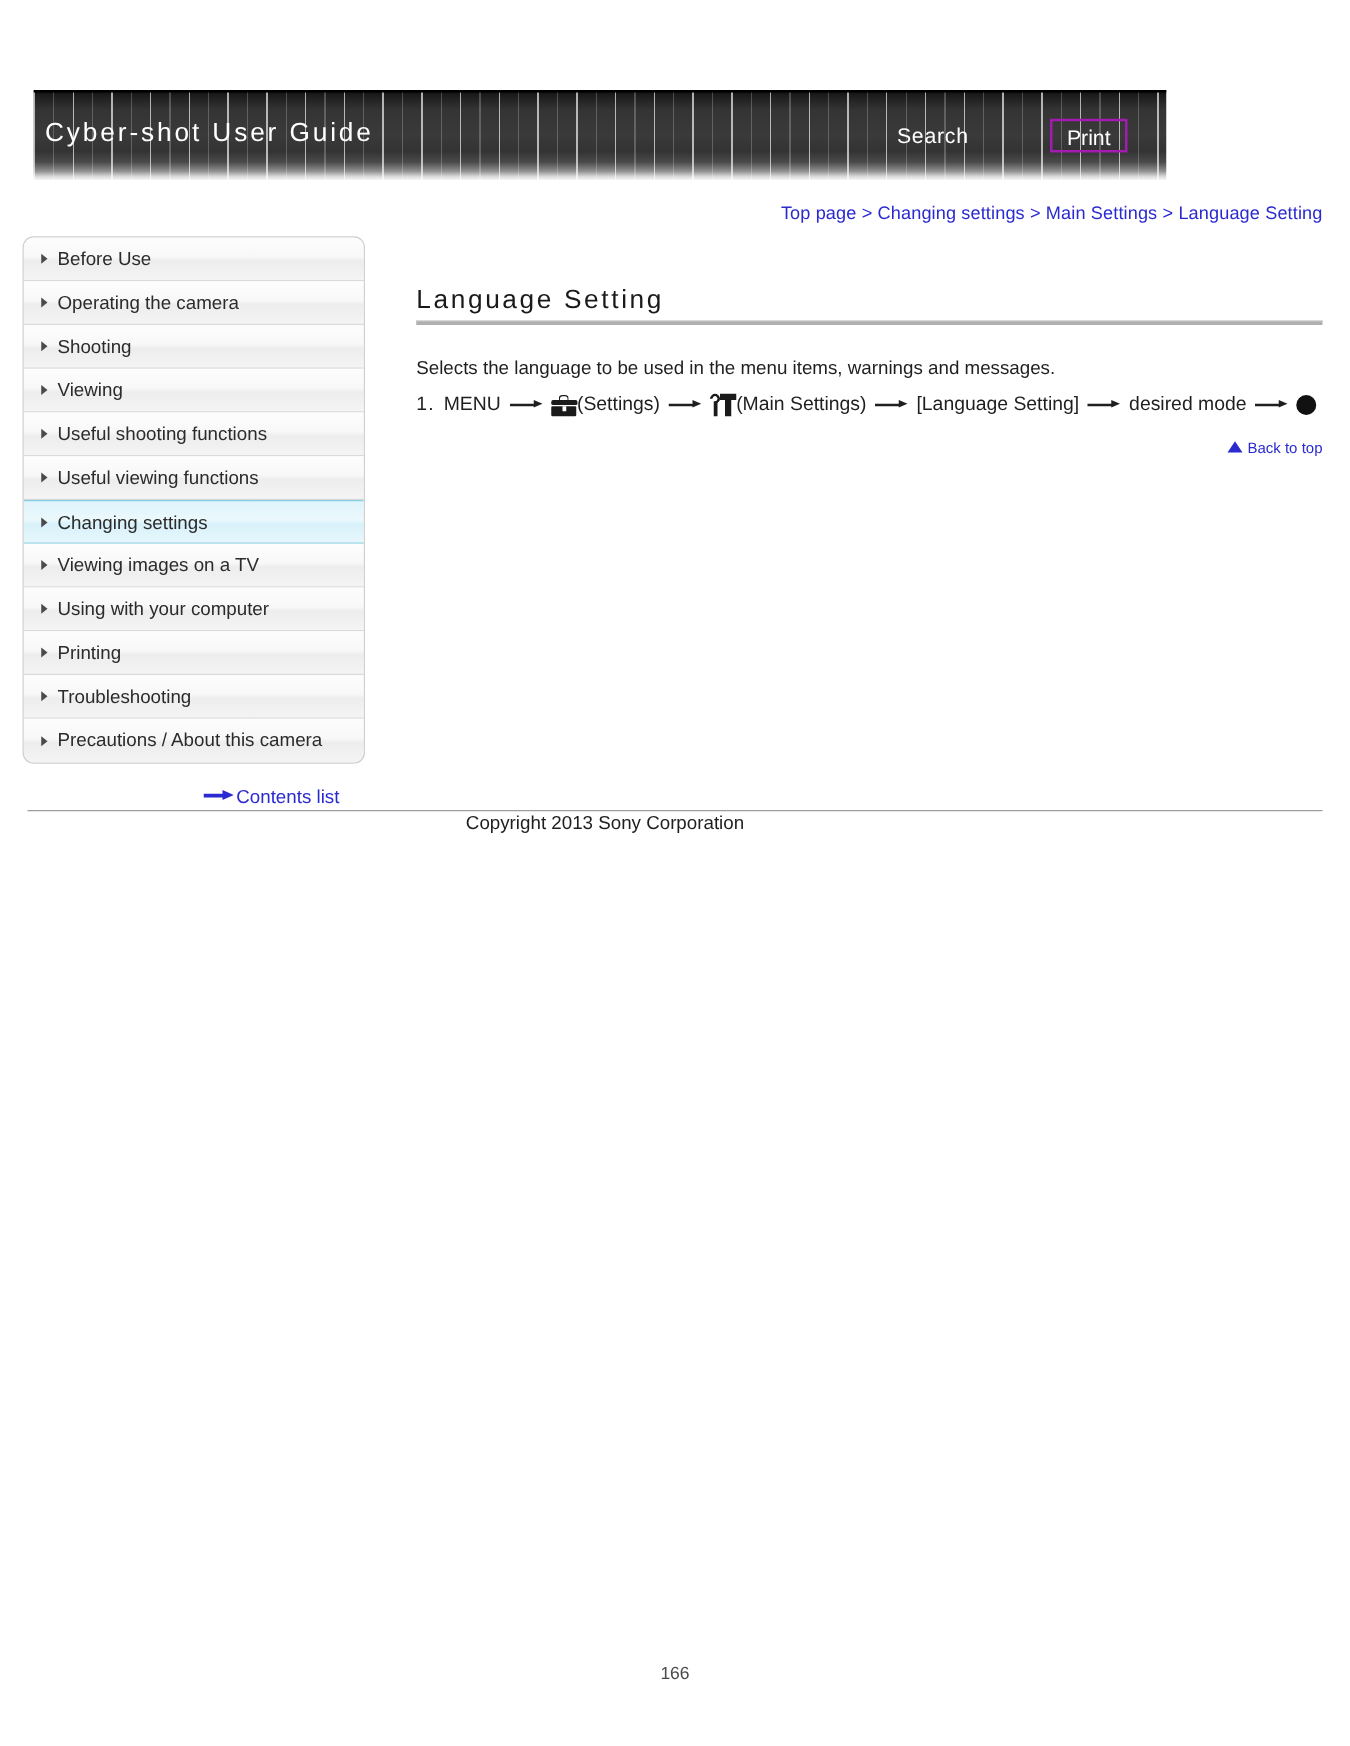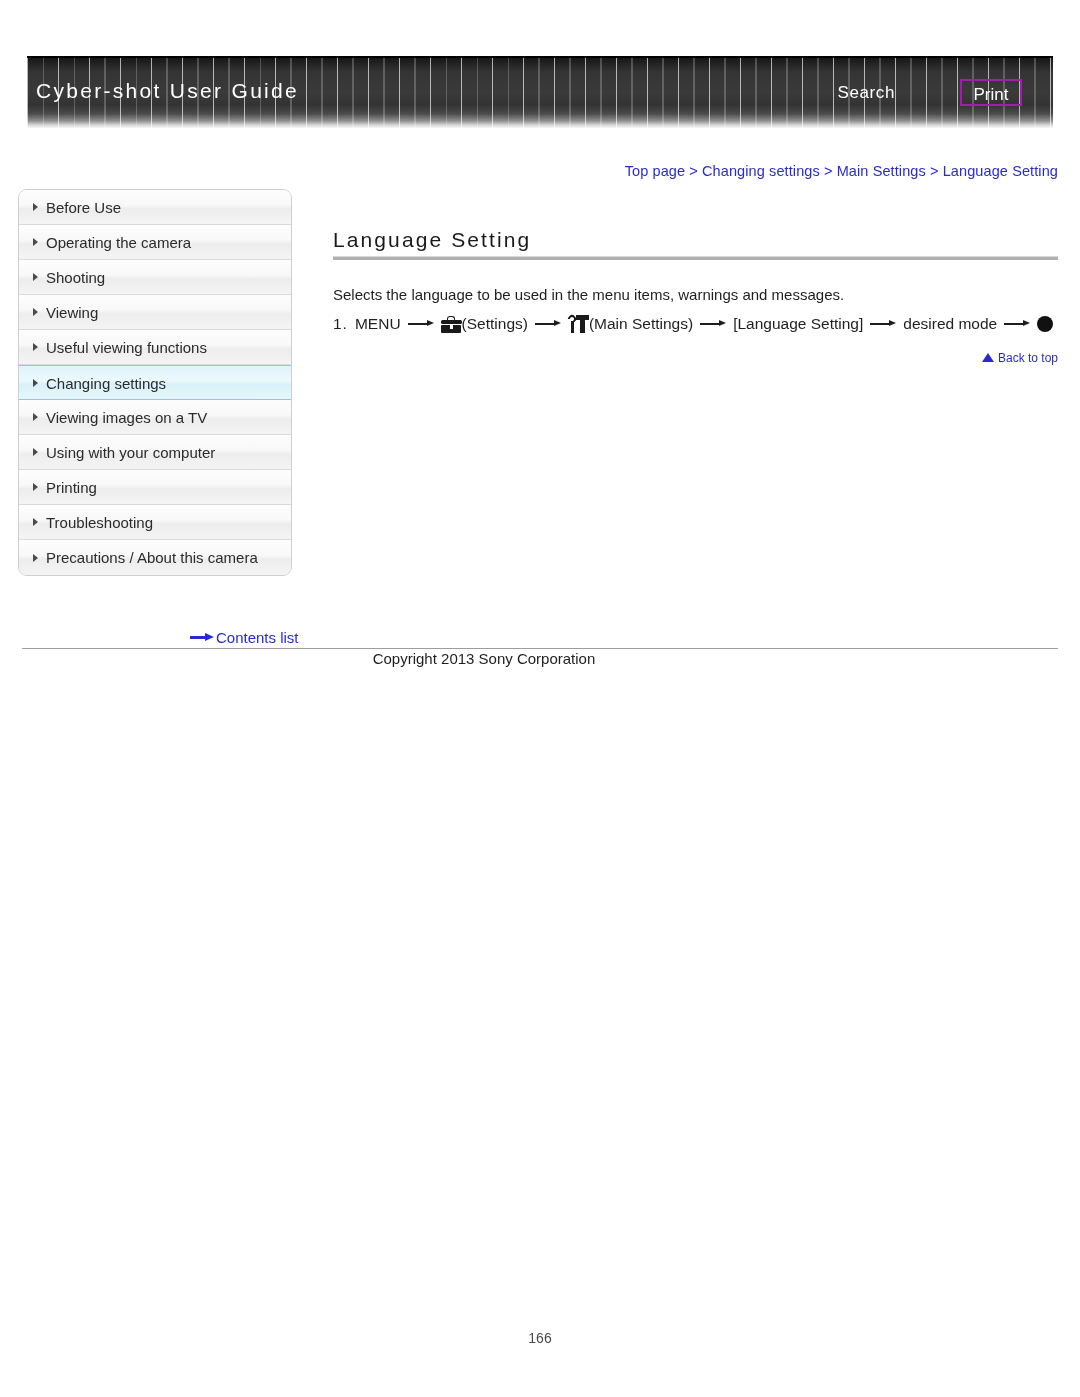--- a/index.html
+++ b/index.html
@@ -13,22 +13,22 @@
     position: relative;
     font-family: "Liberation Sans", sans-serif;
     color: #231f20;
     overflow: hidden;
   }
 
   
   #header-banner {
     position: absolute;
     left: 27px;
-    top: 56px;
-    width: 1026px;
+    top: 72px;
+    width: 906px;
     height: 72px;
     border-radius: 31px;
   }
   #header-gradient {
     position: absolute;
     inset: 0;
     background:
       linear-gradient(to bottom,
         #0b0b0b 0%,
         #1c1c1c 6%,
@@ -158,21 +158,21 @@
   }
   .nav-item.active {
     background: linear-gradient(to bottom, #dff4fb 0%, #ebf9fd 45%, #d8f1fa 55%, #e6f7fc 100%);
     border-top: 1px solid #86cfe2;
     border-bottom: 1px solid #86cfe2;
   }
 
   
   #contents-list {
     position: absolute;
-    left: 190px;
+    left: 163px;
     top: 629px;
     font-size: 15px;
     color: #2a2ad0;
     cursor: pointer;
     white-space: nowrap;
     text-align: center;
   }
   #contents-arrow {
     display: inline-block;
     position: relative;
@@ -418,20 +418,24 @@
     <span class="tri"></span>
     <span>Operating the camera</span>
   </div>
   <div class="nav-item">
     <span class="tri"></span>
     <span>Shooting</span>
   </div>
   <div class="nav-item">
     <span class="tri"></span>
     <span>Viewing</span>
+  </div>
+  <div class="nav-item">
+    <span class="tri"></span>
+    <span>Useful shooting functions</span>
   </div>
   <div class="nav-item">
     <span class="tri"></span>
     <span>Useful viewing functions</span>
   </div>
   <div class="nav-item active">
     <span class="tri"></span>
     <span>Changing settings</span>
   </div>
   <div class="nav-item">

